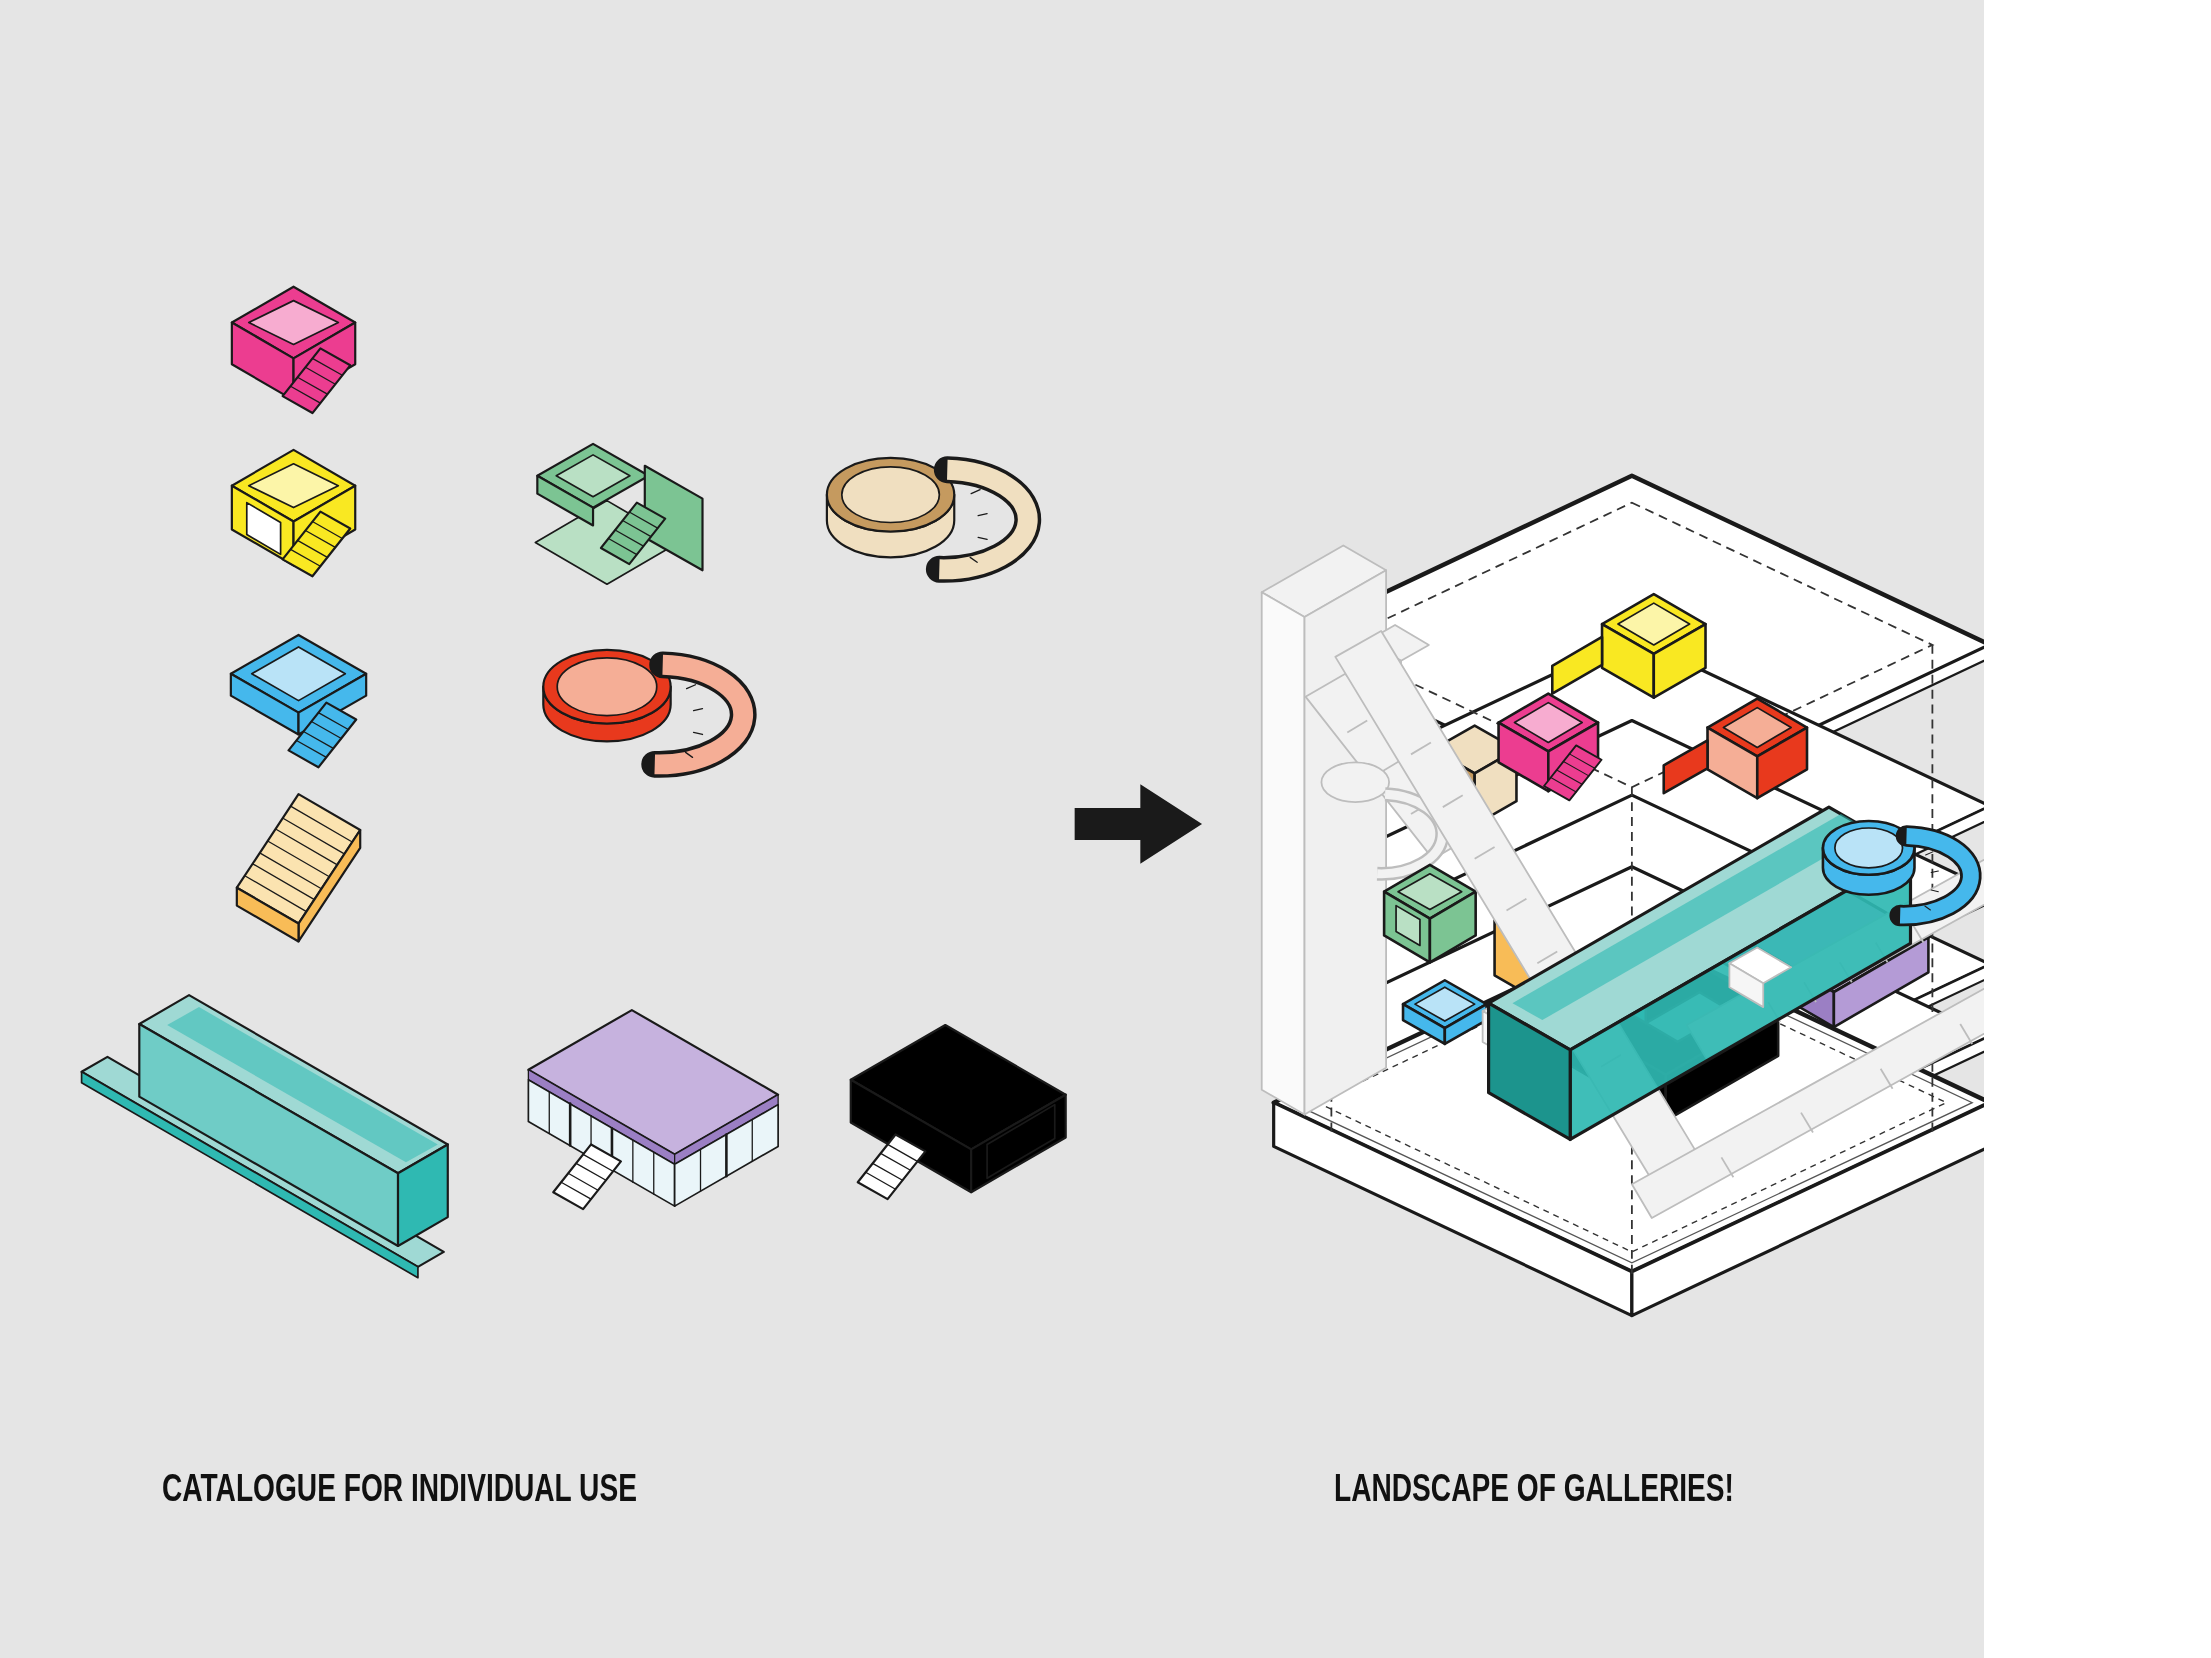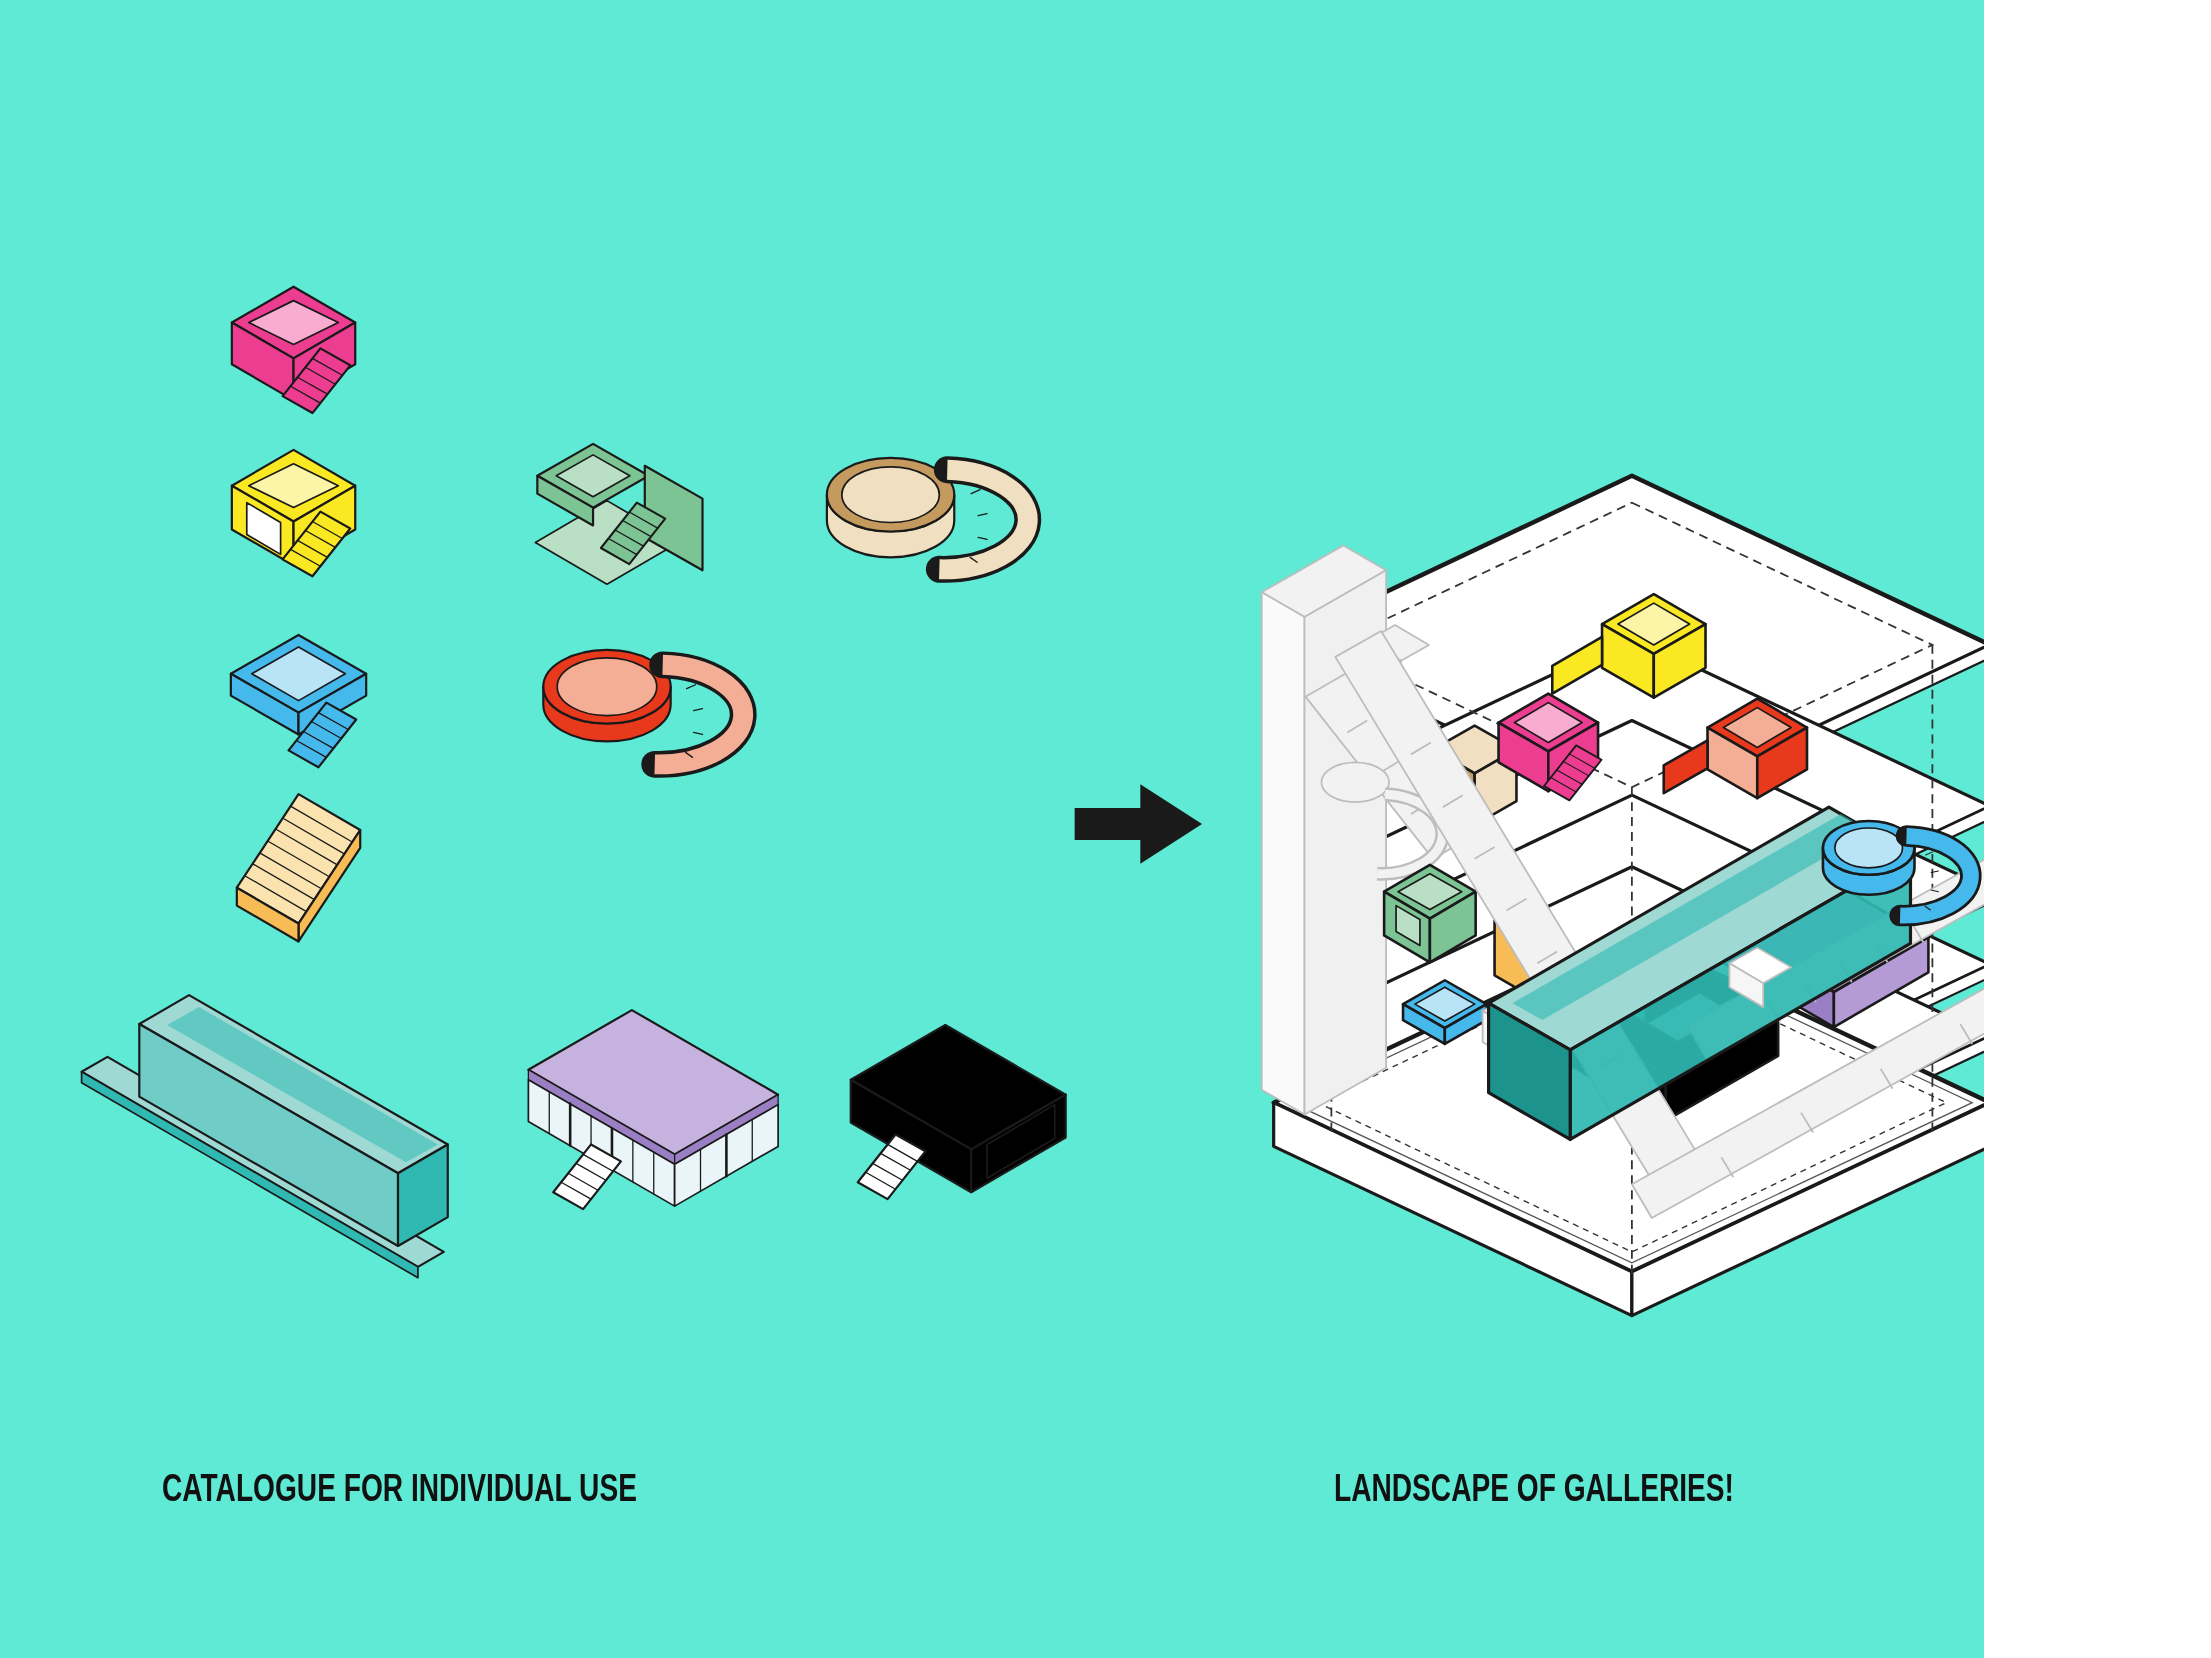--- a/index.html
+++ b/index.html
@@ -1,16 +1,16 @@
 <!DOCTYPE html>
 <html style="--ink: #1A1A1A; --white: #FFFFFF; --plate: #FFFFFF; --ghost_fill: #F2F2F2; --ghost_stroke: #BDBDBD; --mag_main: #EC3D90; --mag_light: #F7ACD0; --yel_main: #F9E822; --yel_light: #FCF5A8; --grn_main: #7CC493; --grn_light: #B9E0C4; --tan_main: #C59A5F; --tan_light: #F0DFC0; --blu_main: #45B8EC; --blu_light: #B9E3F7; --red_main: #E8391D; --red_light: #F5AE96; --amb_main: #F8BC57; --amb_light: #FBE3B0; --tea_light: #9FD9D4; --tea_mid: #6FCCC6; --tea_main: #2FB9B2; --tea_dark: #1C948D; --pur_top: #C6B2DE; --pur_main: #9B7FC4; --pur_mid: #B49BD6; --pur_glass: #EAF5F9;"><head>
 <meta charset="utf-8">
 <style>
   html,body{margin:0;padding:0;background:#fff}
-  .stage{position:relative;width:1984px;height:1659px;background:#5eead4;overflow:hidden;
+  .stage{position:relative;width:1984px;height:1659px;background:#e5e5e5;overflow:hidden;
          font-family:"Liberation Sans",sans-serif}
   svg{position:absolute;left:0;top:0}
   .label{position:absolute;font:700 38px "Liberation Sans",sans-serif;color:#111;
          transform-origin:left top;transform:scaleX(.74);white-space:nowrap;letter-spacing:0}
   
   .ink{stroke:var(--ink);stroke-linejoin:round;stroke-linecap:round}
   .w1{stroke-width:1.3}.w15{stroke-width:1.7}.w2{stroke-width:2.2}.w25{stroke-width:2.6}
   .w3{stroke-width:3.2}.w4{stroke-width:4.4}
   .dash{stroke:#333;stroke-width:1.8;stroke-dasharray:9 6;fill:none}
   .thin{stroke:#555;stroke-width:1.3;fill:none}

